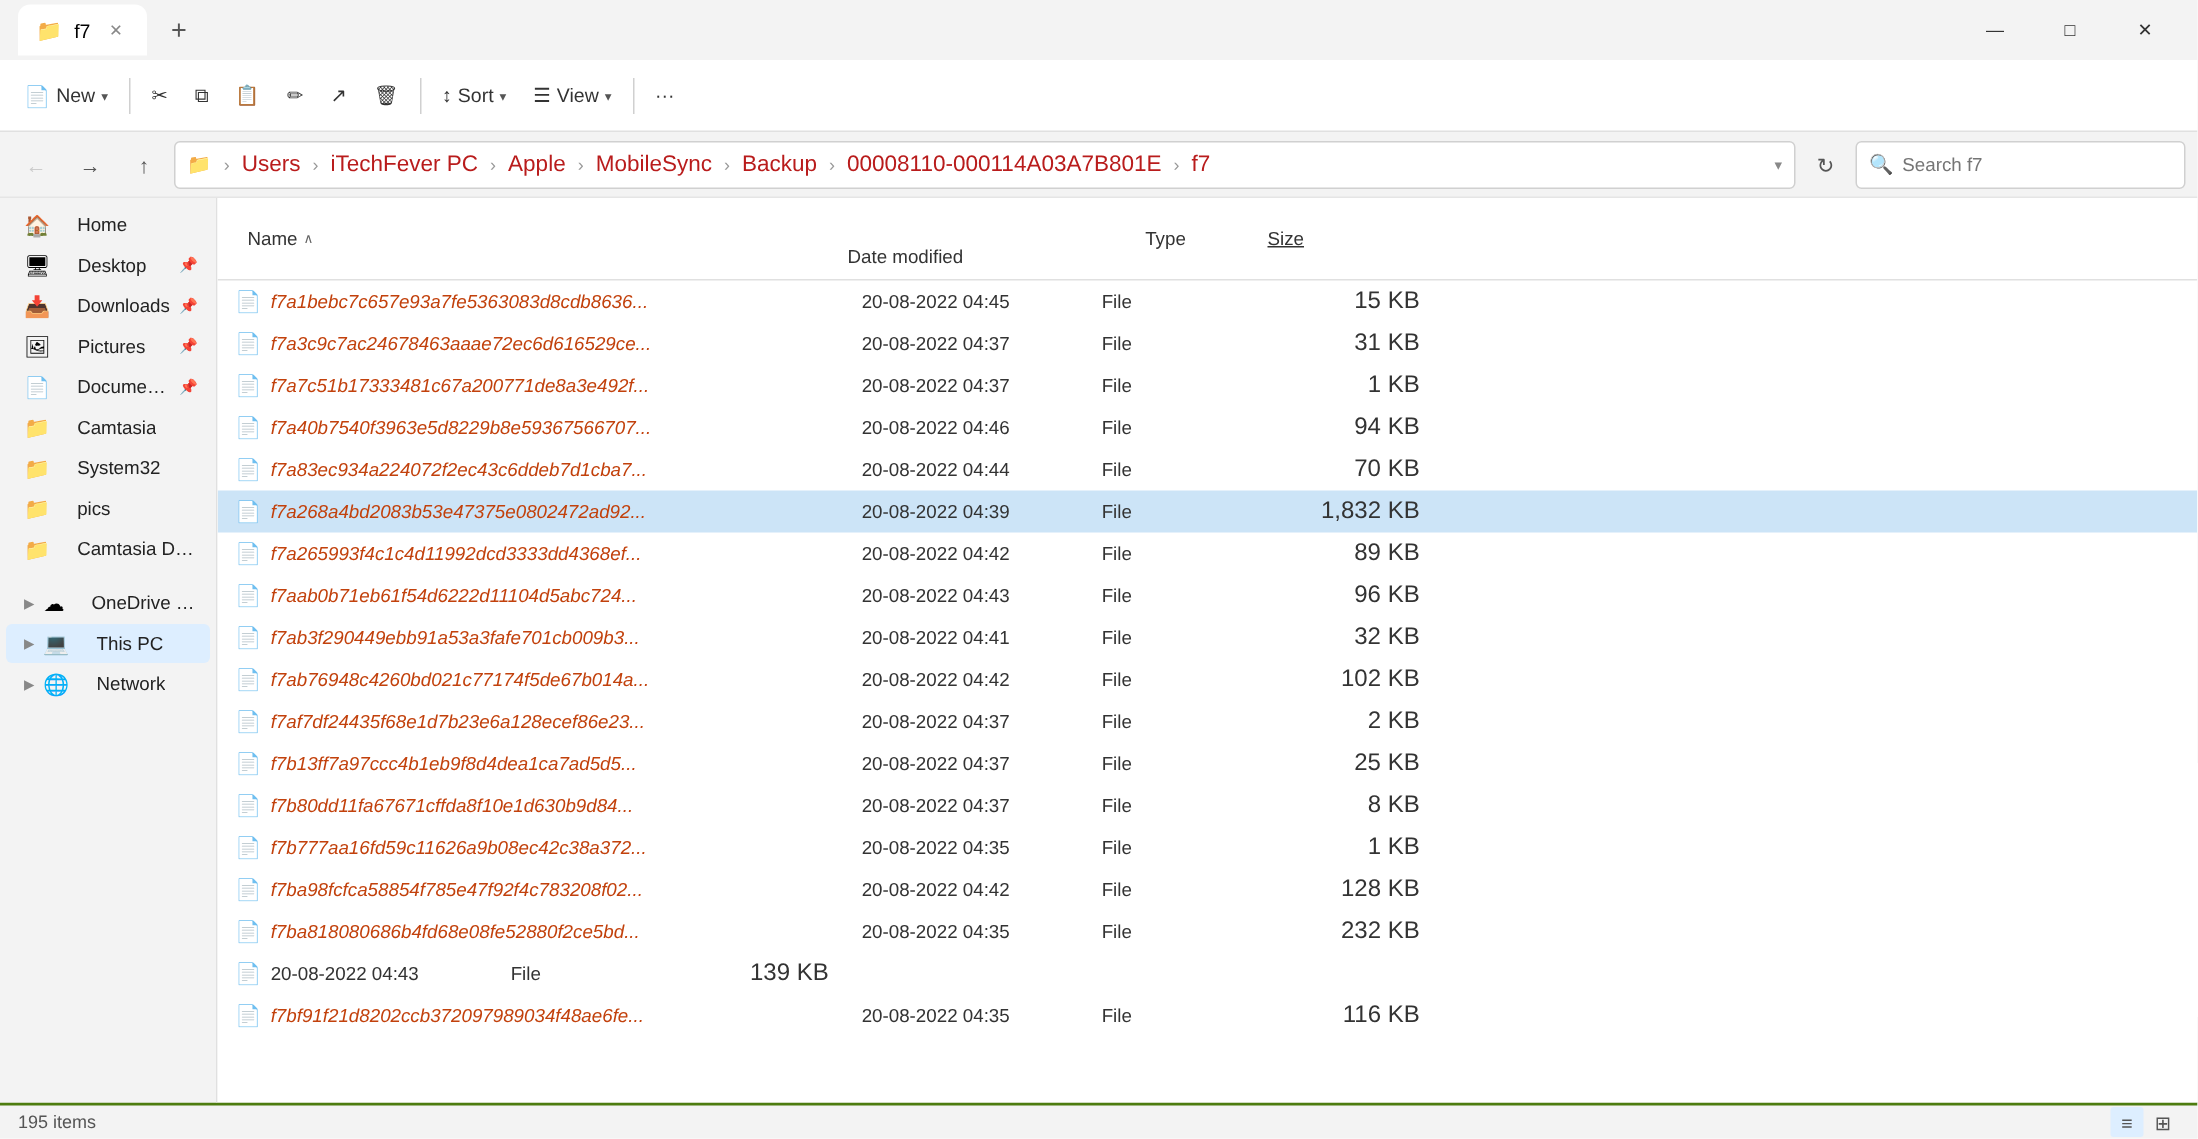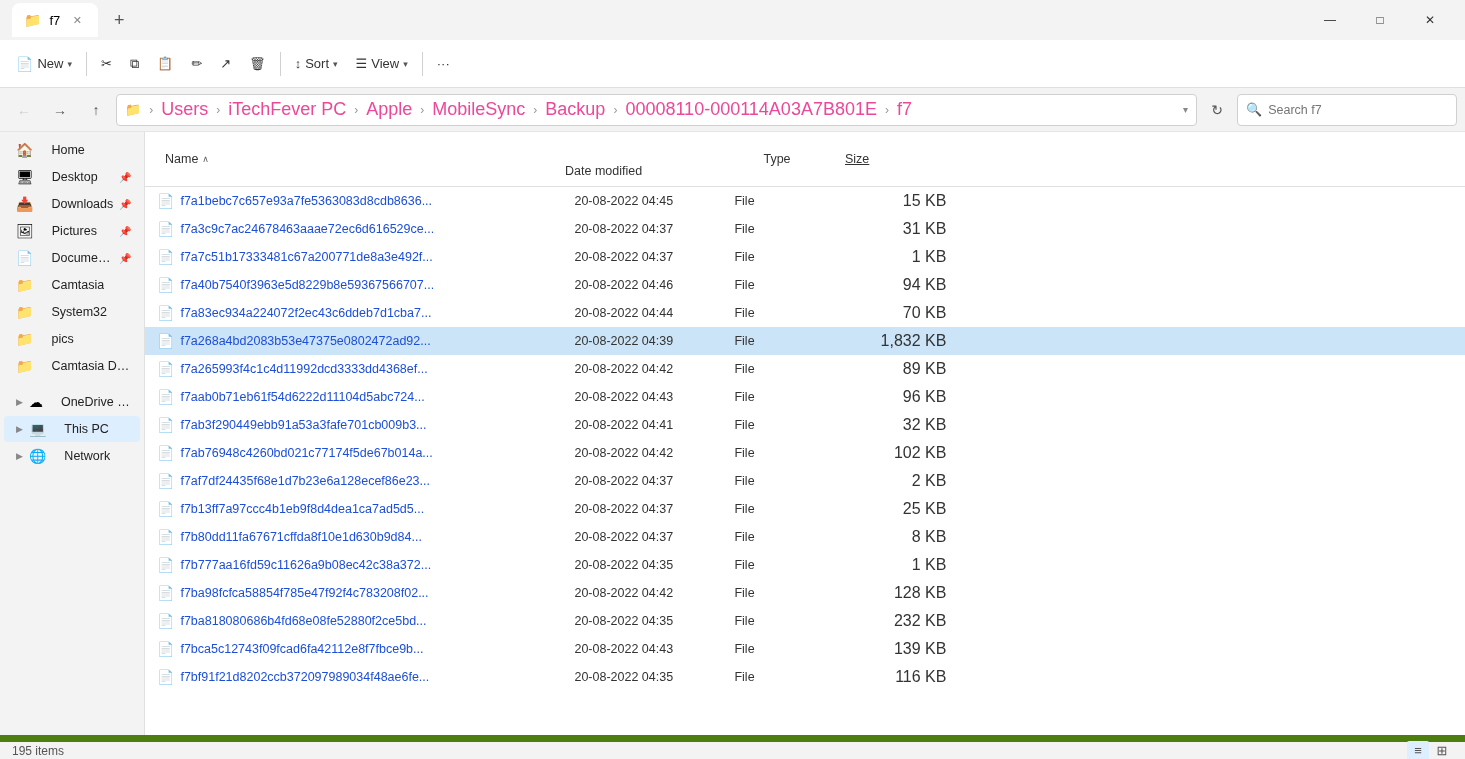--- a/index.html
+++ b/index.html
@@ -42,21 +42,21 @@
       padding: 0 8px; gap: 4px; border-bottom: 1px solid #e5e5e5;
     }
     .nav-btn { width: 32px; height: 32px; display: flex; align-items: center; justify-content: center;
       border-radius: 4px; cursor: pointer; color: #555; font-size: 14px; border: none; background: none; }
     .nav-btn.disabled { color: #ccc; cursor: default; }
     .address-bar {
       flex: 1; display: flex; align-items: center; background: #fff;
       border: 1px solid #d0d0d0; border-radius: 4px; height: 32px;
       padding: 0 8px; gap: 6px; cursor: pointer;
     }
-    .breadcrumb-item { color: #ec4899; font-size: 18px; }
+    .breadcrumb-item { color: #b91c1c; font-size: 15px; }
     .breadcrumb-sep { color: #999; font-size: 12px; margin: 0 2px; }
     .address-dropdown { color: #888; font-size: 10px; margin-left: auto; }
     .refresh-btn { width: 32px; height: 32px; display: flex; align-items: center; justify-content: center;
       border-radius: 4px; cursor: pointer; color: #555; font-size: 14px; border: none; background: none; }
     .search-box {
       display: flex; align-items: center; background: #fff;
       border: 1px solid #d0d0d0; border-radius: 4px; height: 32px;
       padding: 0 8px; gap: 6px; width: 220px;
     }
     .search-icon { color: #888; font-size: 13px; }
@@ -101,29 +101,29 @@
     .col-size { width: 100px; text-decoration: underline; }
 
     
     .file-list { flex: 1; overflow-y: auto; }
     .file-row {
       display: flex; align-items: center; padding: 3px 12px;
       cursor: pointer; min-height: 28px;
     }
     .file-row.selected { background: #cce4f7; }
     .file-icon { font-size: 14px; color: #666; flex-shrink: 0; margin-right: 6px; }
-    .file-name { width: 394px; font-size: 12.5px; color: #1d4ed8; overflow: hidden; text-overflow: ellipsis; white-space: nowrap; }
+    .file-name { width: 394px; font-size: 12.5px; color: #c2410c; overflow: hidden; text-overflow: ellipsis; white-space: nowrap; font-style: italic; }
     .file-date { width: 160px; font-size: 12.5px; color: #333; }
     .file-type { width: 120px; font-size: 12.5px; color: #333; }
     .file-size { width: 100px; font-size: 16px; color: #333; text-align: right; padding-right: 8px; }
 
     
     .status-bar {
       display: flex; align-items: center; justify-content: space-between;
-      padding: 3px 12px; background: #f3f3f3; border-top: 7px solid #4d7c0f;
+      padding: 3px 12px; background: #f3f3f3; border-top: 2px solid #4d7c0f;
       font-size: 12px; color: #555; height: 24px;
     }
     .view-toggle { display: flex; gap: 2px; }
     .view-btn { width: 22px; height: 20px; display: flex; align-items: center; justify-content: center;
       cursor: pointer; border-radius: 2px; font-size: 13px; color: #555; }
     .view-btn.active { background: #ddeeff; }
 
     
     .file-list::-webkit-scrollbar { width: 10px; }
     .file-list::-webkit-scrollbar-track { background: #f3f3f3; }
@@ -406,21 +406,20 @@
     </div>
         <div class="file-row">
       <span class="file-icon">📄</span>
       <span class="file-name">f7ba818080686b4fd68e08fe52880f2ce5bd...</span>
       <span class="file-date">20-08-2022 04:35</span>
       <span class="file-type">File</span>
       <span class="file-size">232 KB</span>
     </div>
         <div class="file-row">
       <span class="file-icon">📄</span>
-      <span class="file-name">f7bca5c12743f09fcad6fa42112e8f7fbce9b...</span>
       <span class="file-date">20-08-2022 04:43</span>
       <span class="file-type">File</span>
       <span class="file-size">139 KB</span>
     </div>
         <div class="file-row">
       <span class="file-icon">📄</span>
       <span class="file-name">f7bf91f21d8202ccb372097989034f48ae6fe...</span>
       <span class="file-date">20-08-2022 04:35</span>
       <span class="file-type">File</span>
       <span class="file-size">116 KB</span>

